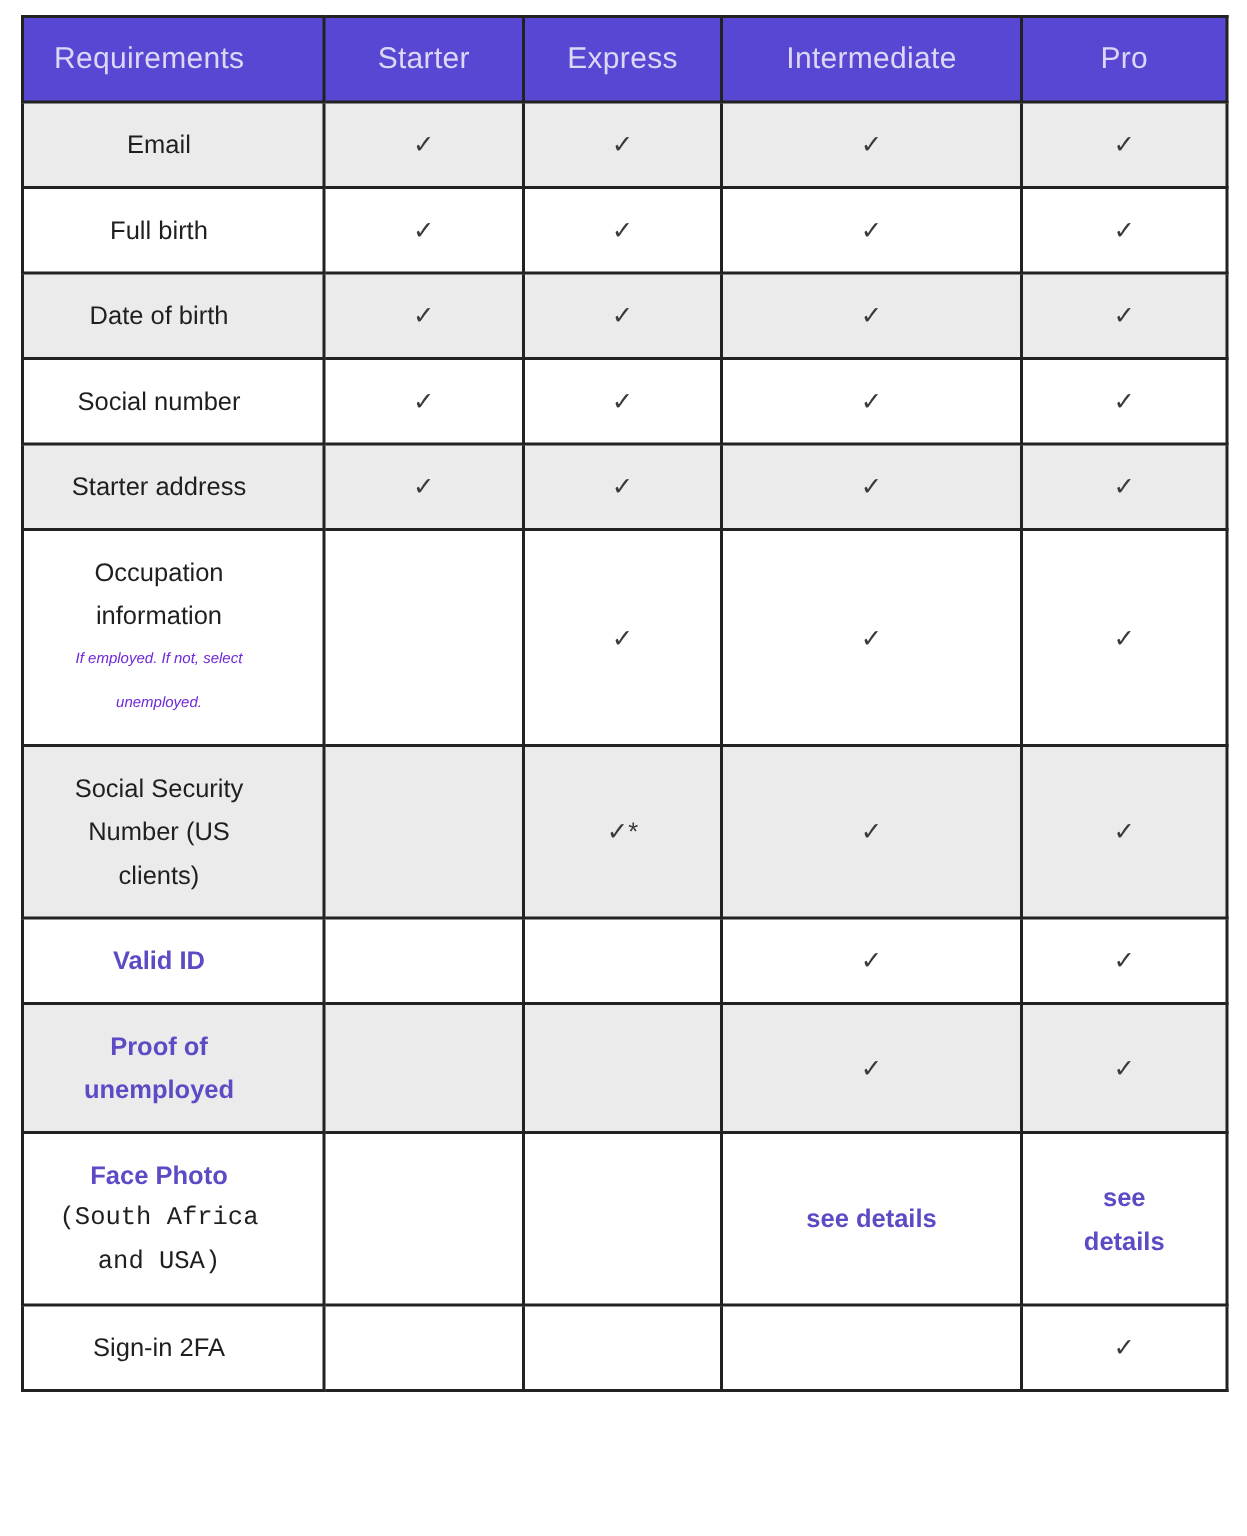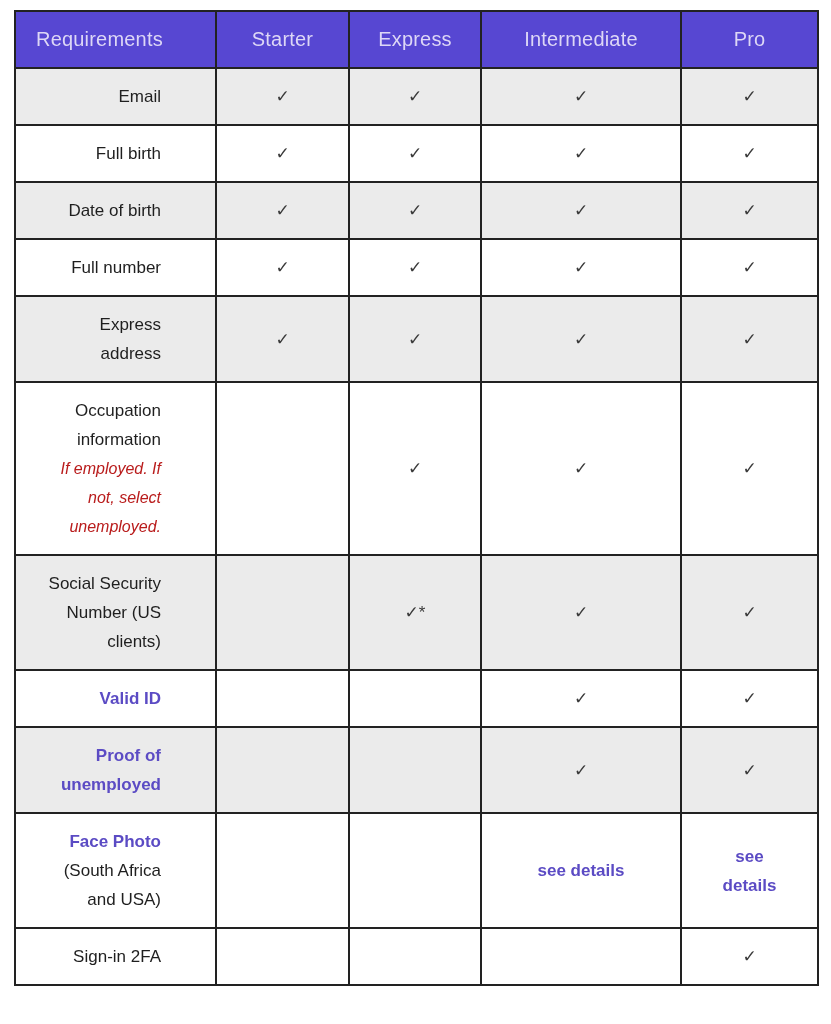--- a/index.html
+++ b/index.html
@@ -53,47 +53,48 @@
     background: var(--row-white);
     color: var(--text);
     font-size: 17px;
     line-height: 29px;
     vertical-align: middle;
   }
   .req-table tbody tr.shade td {
     background: var(--row-shade);
   }
   td.req-cell {
-    text-align: right;
-    padding: 13px 54px 13px 20px;
+    text-align: center;
+    padding: 13px 39px 13px 20px;
   }
   td.val-cell {
     text-align: center;
     padding: 13px 26px;
   }
   .check {
     color: var(--check);
     font-size: 17px;
   }
   .row-link {
     color: var(--link);
     font-weight: 700;
     cursor: pointer;
   }
   .label-suffix {
     display: block;
     color: var(--text);
     font-weight: 400;
+    font-family: Liberation Mono, monospace;
   }
   .label-note {
     display: block;
     font-style: italic;
-    font-size: 16px;
+    font-size: 10px;
     line-height: 29px;
-    color: #b91c1c;
+    color: #6d28d9;
   }
   .see-link {
     color: var(--link);
     font-weight: 700;
     cursor: pointer;
   }
 </style>
 </head>
 <body>
 
@@ -131,28 +132,28 @@
           <td class="val-cell"><span class="check">✓</span></td>
         </tr>
         <tr class="shade">
           <td class="req-cell"><span class="row-label">Date of birth</span></td>
           <td class="val-cell"><span class="check">✓</span></td>
           <td class="val-cell"><span class="check">✓</span></td>
           <td class="val-cell"><span class="check">✓</span></td>
           <td class="val-cell"><span class="check">✓</span></td>
         </tr>
         <tr class="">
-          <td class="req-cell"><span class="row-label">Full number</span></td>
-          <td class="val-cell"><span class="check">✓</span></td>
-          <td class="val-cell"><span class="check">✓</span></td>
-          <td class="val-cell"><span class="check">✓</span></td>
-          <td class="val-cell"><span class="check">✓</span></td>
-        </tr>
-        <tr class="shade">
-          <td class="req-cell"><span class="row-label">Express address</span></td>
+          <td class="req-cell"><span class="row-label">Social number</span></td>
+          <td class="val-cell"><span class="check">✓</span></td>
+          <td class="val-cell"><span class="check">✓</span></td>
+          <td class="val-cell"><span class="check">✓</span></td>
+          <td class="val-cell"><span class="check">✓</span></td>
+        </tr>
+        <tr class="shade">
+          <td class="req-cell"><span class="row-label">Starter address</span></td>
           <td class="val-cell"><span class="check">✓</span></td>
           <td class="val-cell"><span class="check">✓</span></td>
           <td class="val-cell"><span class="check">✓</span></td>
           <td class="val-cell"><span class="check">✓</span></td>
         </tr>
         <tr class="">
           <td class="req-cell"><span class="row-label">Occupation information</span><span class="label-note">If employed. If not, select unemployed.</span></td>
           <td class="val-cell"></td>
           <td class="val-cell"><span class="check">✓</span></td>
           <td class="val-cell"><span class="check">✓</span></td>

